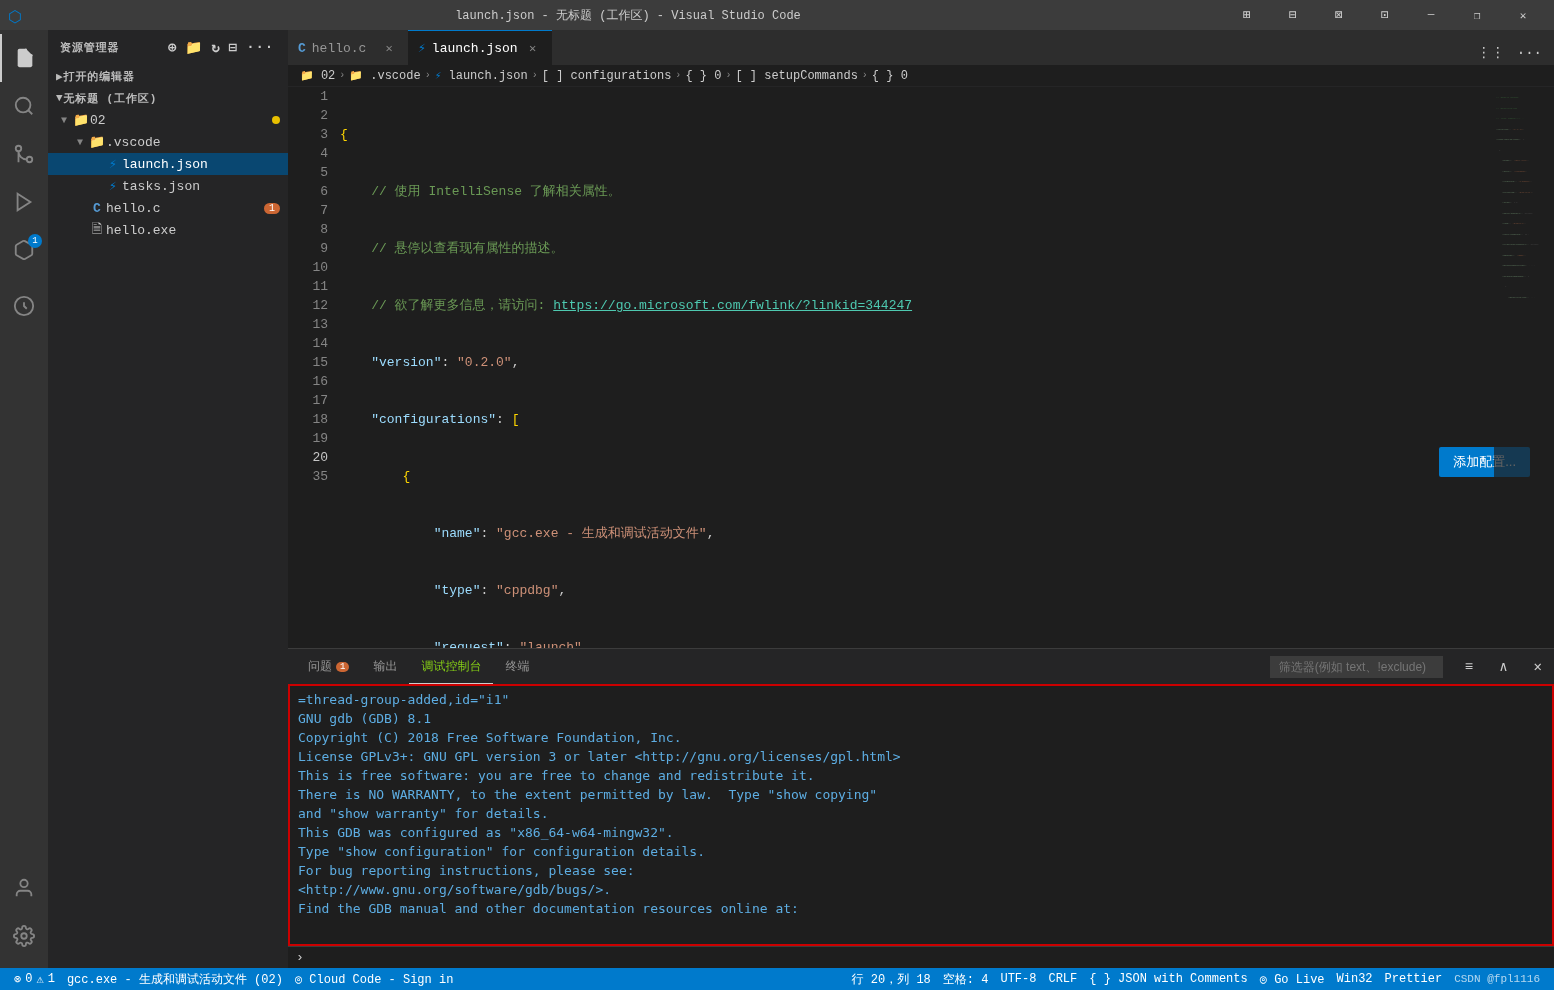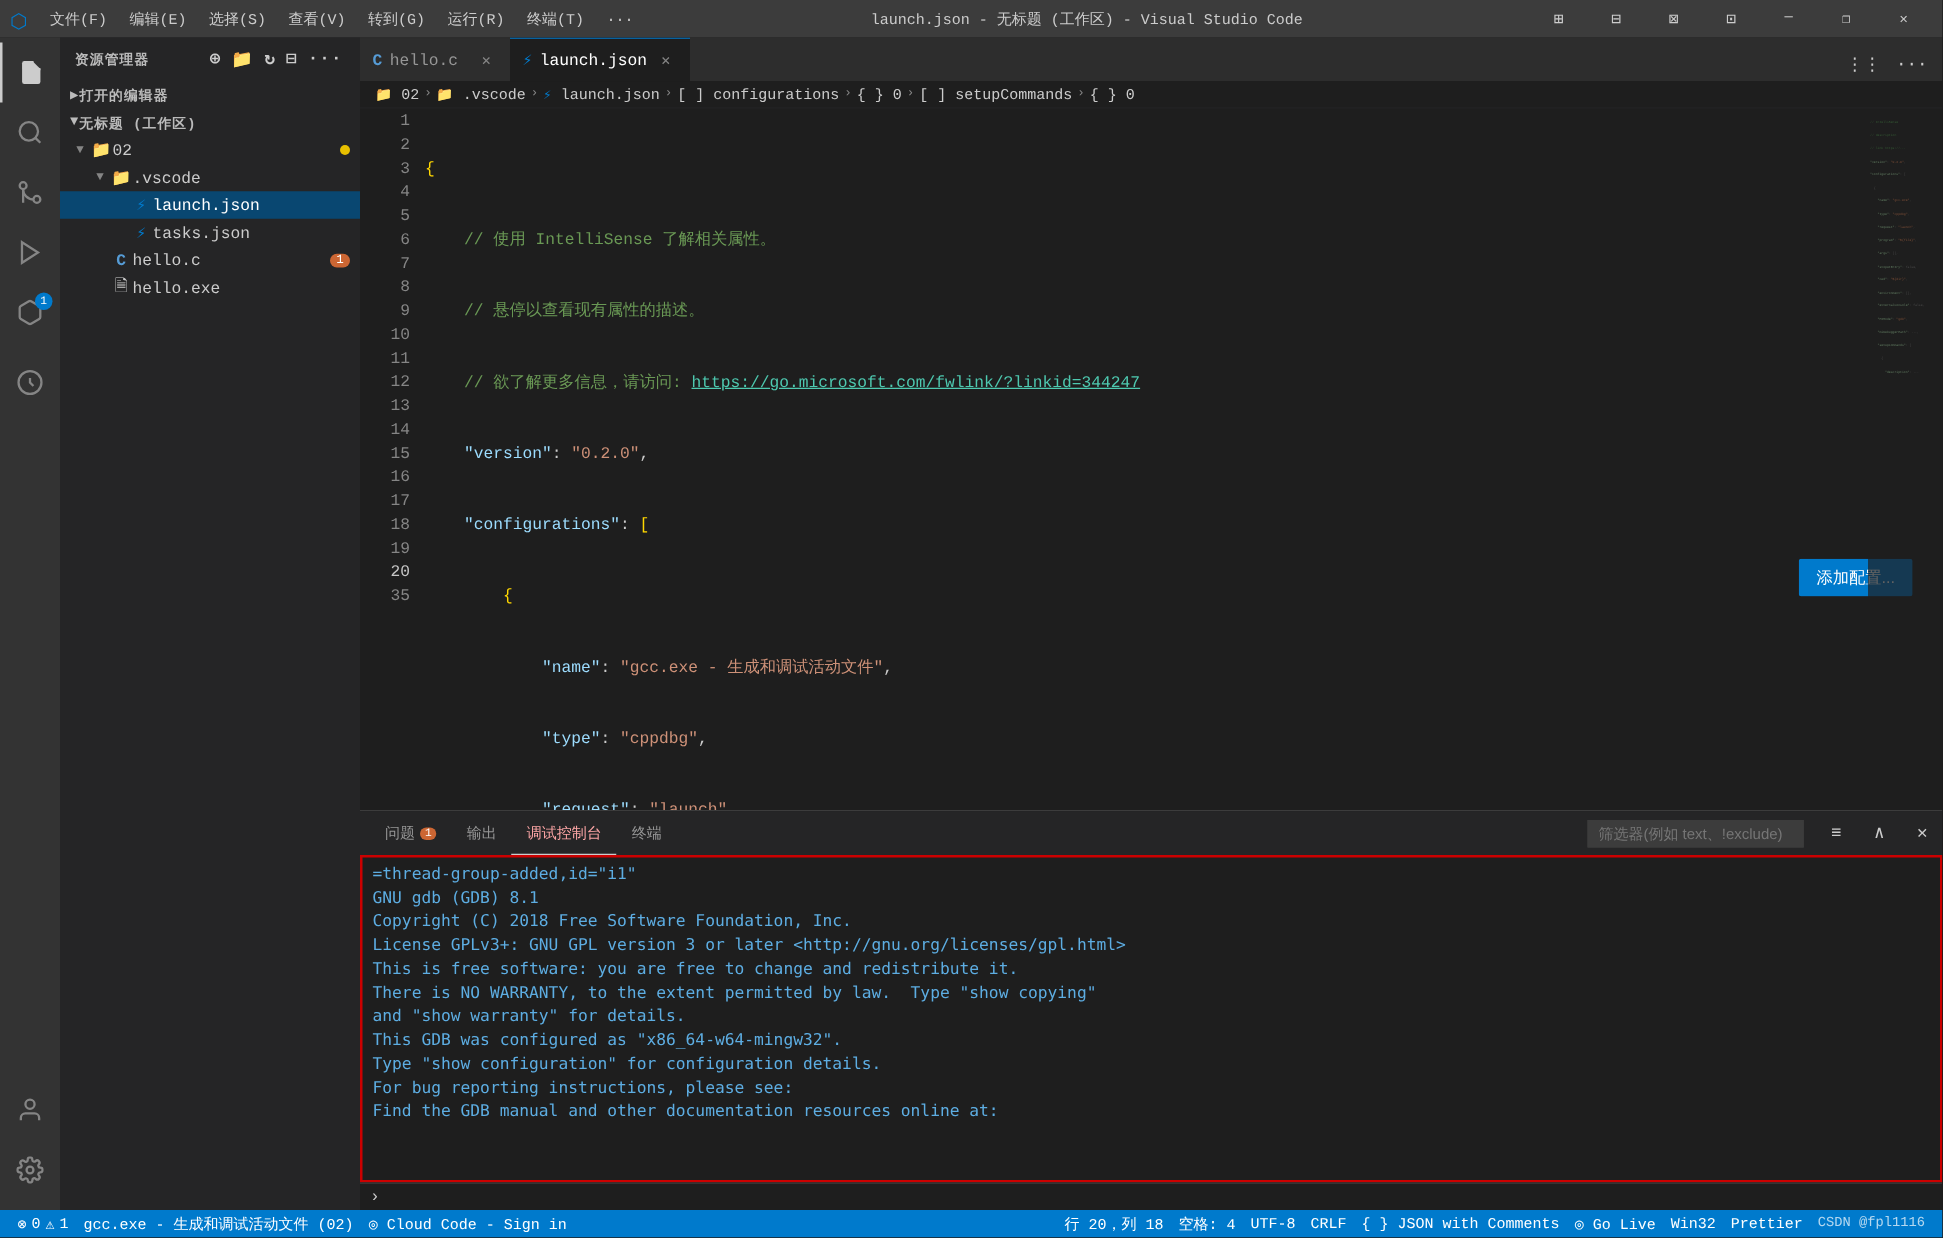--- a/index.html
+++ b/index.html
@@ -358,21 +358,21 @@
       height: 35px;
       display: flex;
       align-items: center;
       padding: 0 12px;
       cursor: pointer;
       font-size: 12px;
       color: #969696;
       position: relative;
     }
     .panel-tab.active {
-      color: #fca5a5;
+      color: #84cc16;
       border-bottom: 1px solid #cccccc;
     }
     .panel-tab .badge {
       background: #cc6633;
       color: white;
       font-size: 9px;
       padding: 0 4px;
       border-radius: 10px;
       margin-left: 4px;
     }
@@ -478,30 +478,20 @@
       transform-origin: top left;
       font-size: 2px;
       line-height: 3px;
     }
   </style>
 </head>
 <body>
 
 <div class="title-bar">
   <span class="title-bar-icon" style="color:#007acc;font-size:16px;">⬡</span>
-  <div class="title-bar-menu">
-    <span>文件(F)</span>
-    <span>编辑(E)</span>
-    <span>选择(S)</span>
-    <span>查看(V)</span>
-    <span>转到(G)</span>
-    <span>运行(R)</span>
-    <span>终端(T)</span>
-    <span>...</span>
-  </div>
   <div class="title-bar-title">launch.json - 无标题 (工作区) - Visual Studio Code</div>
   <div class="title-bar-controls">
     <span style="font-size:13px;">⊞</span>
     <span style="font-size:13px;">⊟</span>
     <span style="font-size:13px;">⊠</span>
     <span style="font-size:13px;">⊡</span>
     <span>─</span>
     <span>❐</span>
     <span class="close">✕</span>
   </div>
@@ -780,20 +770,21 @@
         <div class="dc-line">=thread-group-added,id="i1"</div>
         <div class="dc-line">GNU gdb (GDB) 8.1</div>
         <div class="dc-line">Copyright (C) 2018 Free Software Foundation, Inc.</div>
         <div class="dc-line">License GPLv3+: GNU GPL version 3 or later &lt;http://gnu.org/licenses/gpl.html&gt;</div>
         <div class="dc-line">This is free software: you are free to change and redistribute it.</div>
         <div class="dc-line">There is NO WARRANTY, to the extent permitted by law.  Type "show copying"</div>
         <div class="dc-line">and "show warranty" for details.</div>
         <div class="dc-line">This GDB was configured as "x86_64-w64-mingw32".</div>
         <div class="dc-line">Type "show configuration" for configuration details.</div>
         <div class="dc-line">For bug reporting instructions, please see:</div>
+        <div class="dc-line">&lt;http://www.gnu.org/software/gdb/bugs/&gt;.</div>
         <div class="dc-line">Find the GDB manual and other documentation resources online at:</div>
       </div>
       <div class="debug-input-line">
         <span>›</span>
         <input type="text" placeholder="" style="">
       </div>
     </div>
   </div>
 </div>
 

